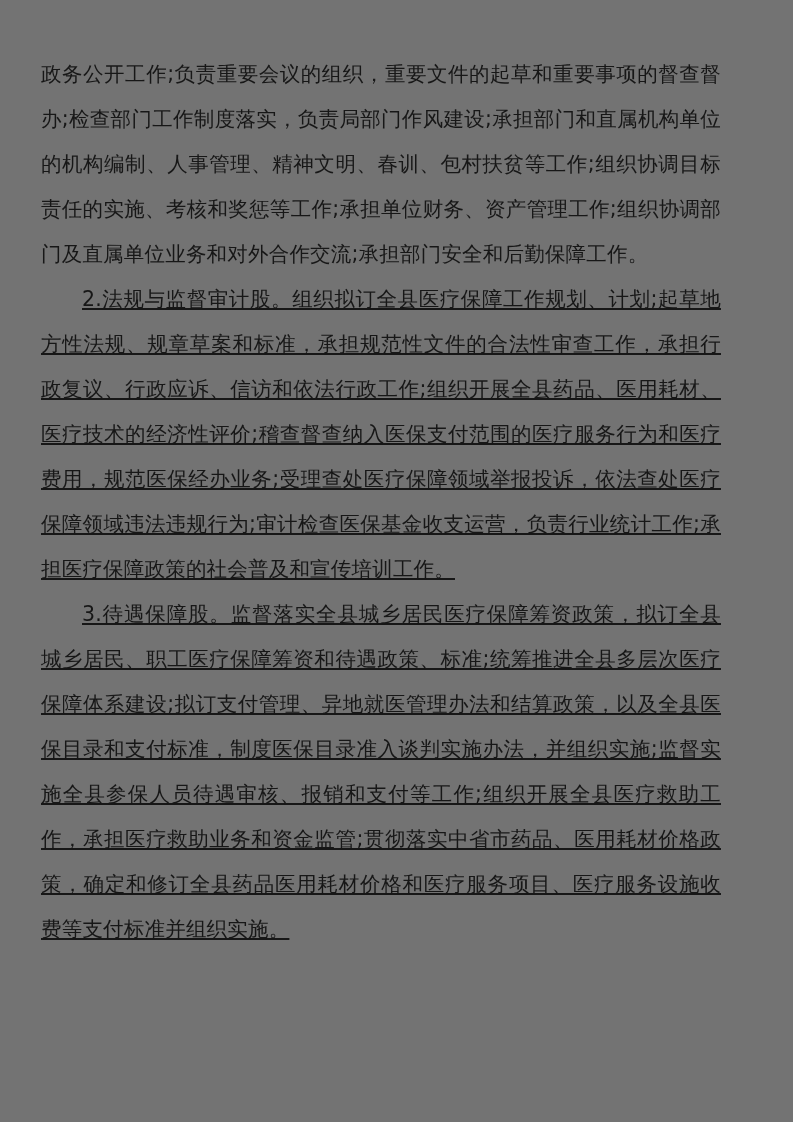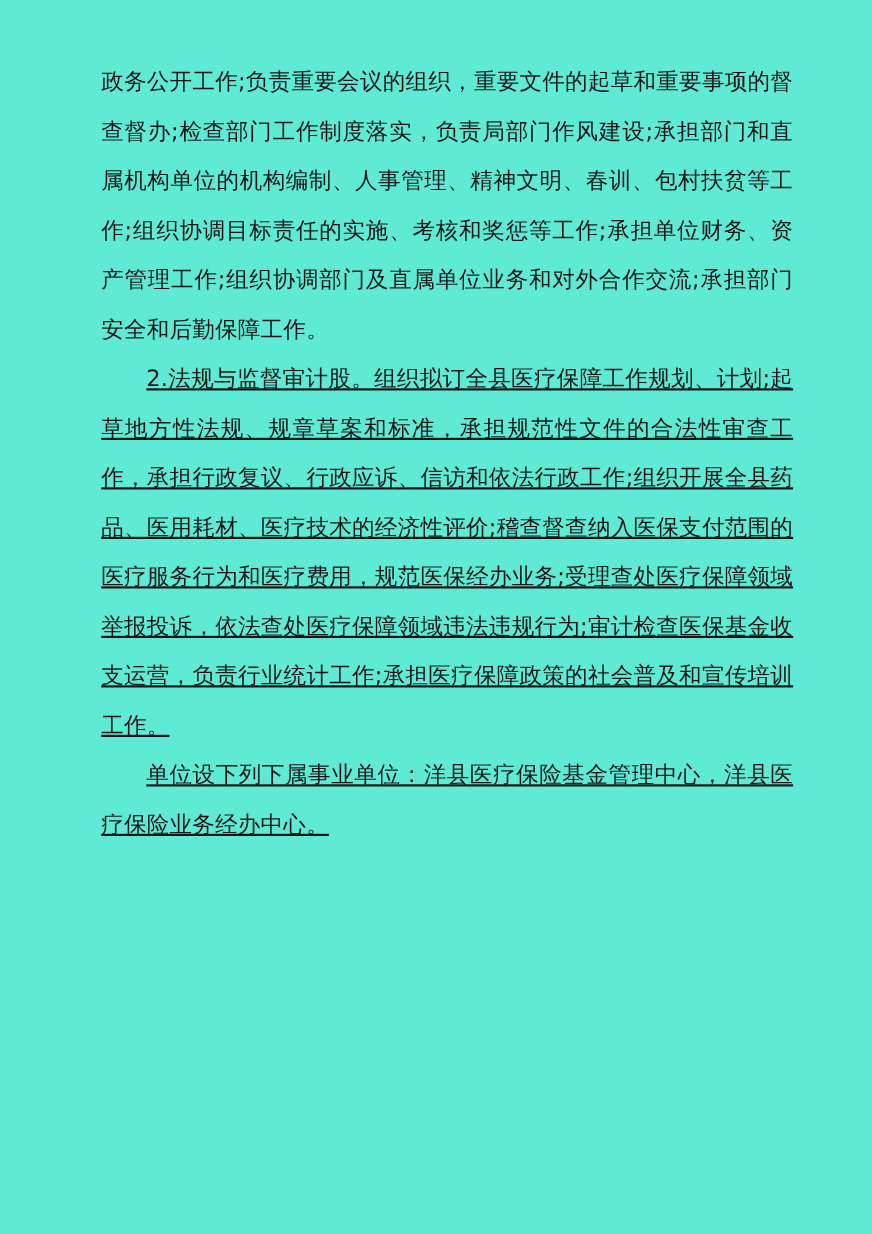--- a/index.html
+++ b/index.html
@@ -11,22 +11,22 @@
     width: 793px;
     height: 1122px;
     font-family: "DejaVu Sans", "Liberation Sans", sans-serif;
     color: #1a1a1a;
   }
   .page {
     position: relative;
     width: 793px;
     height: 1122px;
     box-sizing: border-box;
-    padding: 52px 72px 40px 92px;
-    background: #5eead4;
+    padding: 52px 72px 40px 41px;
+    background: #737373;
     overflow: hidden;
   }
   .doc-body {
     font-size: 20.5px;
     line-height: 45px;
     letter-spacing: 0.2px;
     text-align: justify;
     text-justify: inter-character;
     color: #171717;
   }
@@ -43,15 +43,15 @@
     margin-top: 0px;
   }
 </style>
 </head>
 <body>
 
 <div class="page">
   <div class="doc-body">
     <p class="para">政务公开工作;负责重要会议的组织，重要文件的起草和重要事项的督查督办;检查部门工作制度落实，负责局部门作风建设;承担部门和直属机构单位的机构编制、人事管理、精神文明、春训、包村扶贫等工作;组织协调目标责任的实施、考核和奖惩等工作;承担单位财务、资产管理工作;组织协调部门及直属单位业务和对外合作交流;承担部门安全和后勤保障工作。</p>
     <p class="para indent">2.法规与监督审计股。组织拟订全县医疗保障工作规划、计划;起草地方性法规、规章草案和标准，承担规范性文件的合法性审查工作，承担行政复议、行政应诉、信访和依法行政工作;组织开展全县药品、医用耗材、医疗技术的经济性评价;稽查督查纳入医保支付范围的医疗服务行为和医疗费用，规范医保经办业务;受理查处医疗保障领域举报投诉，依法查处医疗保障领域违法违规行为;审计检查医保基金收支运营，负责行业统计工作;承担医疗保障政策的社会普及和宣传培训工作。</p>
-    <p class="para indent">单位设下列下属事业单位：洋县医疗保险基金管理中心，洋县医疗保险业务经办中心。</p>
+    <p class="para indent">3.待遇保障股。监督落实全县城乡居民医疗保障筹资政策，拟订全县城乡居民、职工医疗保障筹资和待遇政策、标准;统筹推进全县多层次医疗保障体系建设;拟订支付管理、异地就医管理办法和结算政策，以及全县医保目录和支付标准，制度医保目录准入谈判实施办法，并组织实施;监督实施全县参保人员待遇审核、报销和支付等工作;组织开展全县医疗救助工作，承担医疗救助业务和资金监管;贯彻落实中省市药品、医用耗材价格政策，确定和修订全县药品医用耗材价格和医疗服务项目、医疗服务设施收费等支付标准并组织实施。</p>
   </div>
 </div>
 
 </body></html>

